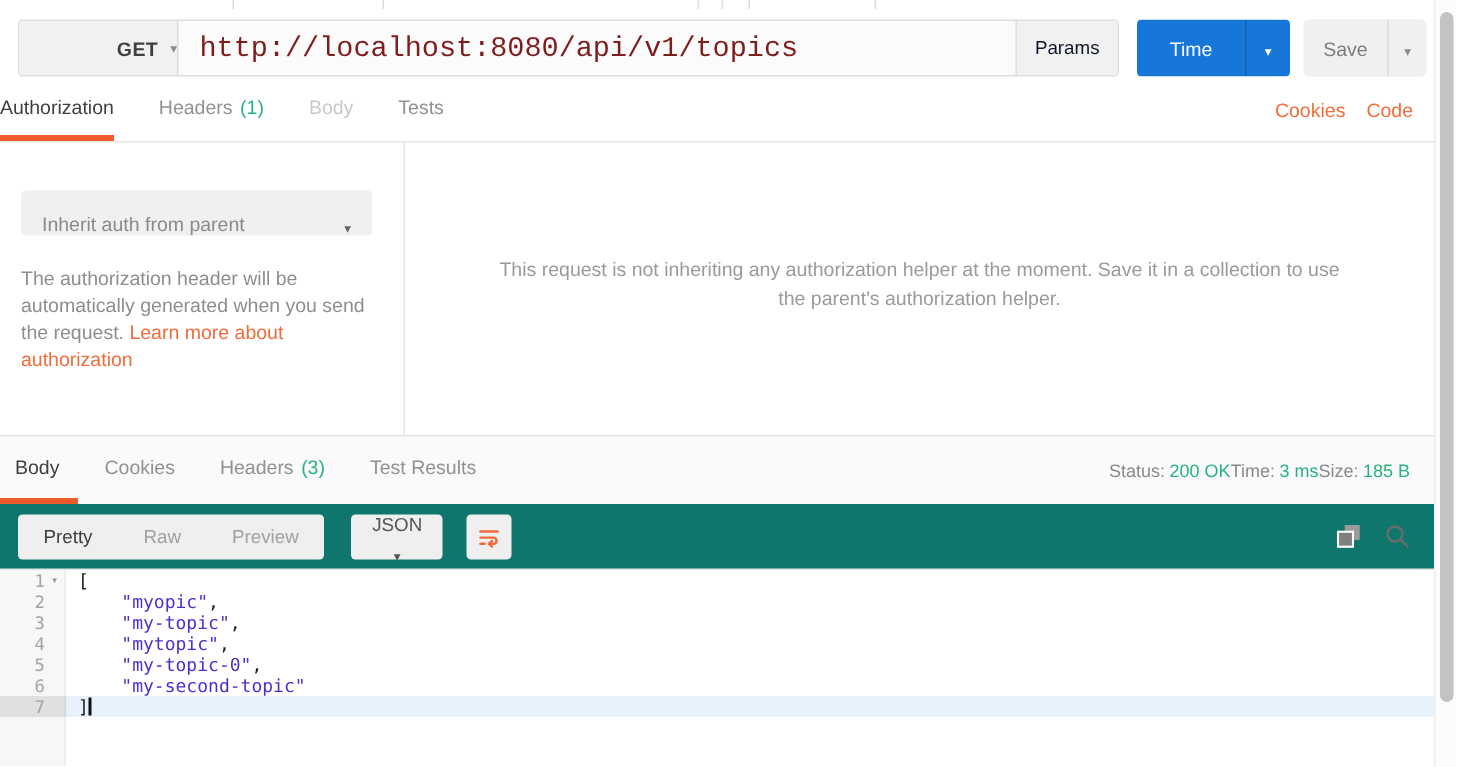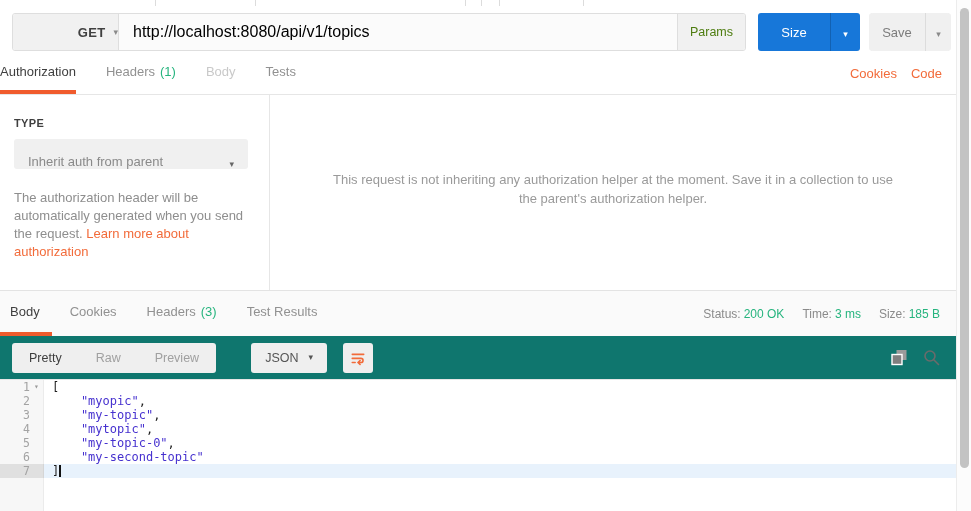--- a/index.html
+++ b/index.html
@@ -11,22 +11,22 @@
   
   .top-strip { position:relative; height:12px; background:#fff; flex:none; }
   .top-strip .vline { position:absolute; top:0; width:1px; height:6px; background:#dcdcdc; }
 
   
   .request-bar { height:40px; flex:none; display:flex; align-items:center; padding:0 5px 0 12px; }
   .url-group { display:flex; align-items:stretch; height:38px; flex:1; border:1px solid #dedede; border-radius:3px; overflow:hidden; background:#fbfbfb; }
   .method-select { width:106px; background:#f1f1f1; border-right:1px solid #dedede; display:flex; align-items:center; justify-content:flex-end; gap:8px; cursor:pointer; }
   .method-select .method { font-size:13px; font-weight:700; color:#404040; letter-spacing:.3px; }
   .caret { font-size:9px; color:#8a8a8a; line-height:1; }
-  .url-input { flex:1; border:none; outline:none; background:transparent; padding:0 14px; font-size:16px; color:#000000; font-family:Liberation Sans, sans-serif; }
-  .params-btn { width:68px; background:#f1f1f1; border:none; border-left:1px solid #dedede; font-size:12.5px; color:#4d7c0f; cursor:pointer; font-family:inherit; }
+  .url-input { flex:1; border:none; outline:none; background:transparent; padding:0 14px; font-size:19px; color:#7f1d1d; font-family:Liberation Mono, monospace; }
+  .params-btn { width:68px; background:#f1f1f1; border:none; border-left:1px solid #dedede; font-size:12.5px; color:#0f172a; cursor:pointer; font-family:inherit; }
   .send-group { display:flex; height:38px; margin-left:12px; border-radius:3px; overflow:hidden; flex:none; }
   .send-main { width:72px; border:none; background:#1777d9; color:#fff; font-size:13px; cursor:pointer; font-family:inherit; }
   .send-caret { width:30px; border:none; border-left:1px solid rgba(0,0,0,0.18); background:#1777d9; color:#fff; cursor:pointer; }
   .send-caret .caret { color:#fff; }
   .save-group { display:flex; height:38px; margin-left:9px; border-radius:4px; overflow:hidden; background:#f0f0f0; flex:none; }
   .save-main { width:56px; border:none; background:#f0f0f0; color:#7d7d7d; font-size:13px; cursor:pointer; font-family:inherit; }
   .save-caret { width:26px; border:none; border-left:1px solid #dcdcdc; background:#f0f0f0; cursor:pointer; }
 
   
   .req-tabs { height:43px; flex:none; display:flex; align-items:stretch; border-bottom:1px solid #e6e6e6; }
@@ -47,29 +47,29 @@
   .type-select .val { flex:1; font-size:13px; color:#8a8a8a; }
   .auth-desc { margin-top:20px; font-size:13px; line-height:18px; color:#8e8e8e; width:238px; }
   .auth-desc .olink { font-size:13px; }
   .auth-right { flex:1; display:flex; align-items:flex-start; justify-content:center; }
   .helper-msg { margin-top:75px; max-width:580px; text-align:center; font-size:13px; line-height:19px; color:#9a9a9a; }
 
   
   .resp-header { height:46px; flex:none; background:#fafafa; border-top:1px solid #e3e3e3; display:flex; align-items:stretch; }
   .resp-header .tab { font-size:13px; }
   .resp-header .tab.first { padding-left:10px; padding-right:12px; margin-right:18px; }
-  .resp-status { display:flex; align-items:center; gap:18px; padding-right:16px; }
+  .resp-status { display:flex; align-items:center; padding-right:16px; }
   .stat { font-size:12px; color:#8a8a8a; }
   .stat .sval { color:#26b47e; margin-left:3px; }
 
   .resp-toolbar { height:44px; flex:none; display:flex; align-items:center; padding:0 12px; border-bottom:1px solid #e6e6e6; background:#0f766e; }
   .seg-group { display:flex; height:30px; background:#efefef; border-radius:3px; align-items:center; }
   .seg { padding:0 17px; font-size:12.5px; color:#a0a0a0; line-height:30px; cursor:pointer; }
   .seg.active { color:#3d3d3d; }
-  .json-select { margin-left:35px; height:30px; background:#efefef; border-radius:3px; display:flex; align-items:center; gap:10px; padding:0 14px; cursor:pointer; }
+  .json-select { margin-left:18px; height:30px; background:#efefef; border-radius:3px; display:flex; align-items:center; gap:10px; padding:0 14px; cursor:pointer;flex-direction:column; }
   .json-select .val { font-size:12.5px; color:#555; }
   .wrap-btn { margin-left:16px; width:30px; height:30px; background:#efefef; border-radius:3px; display:flex; align-items:center; justify-content:center; cursor:pointer; }
   .resp-toolbar .spacer { flex:1; }
   .icon-btn { width:26px; height:26px; display:flex; align-items:center; justify-content:center; cursor:pointer; margin-left:6px; }
 
   
   .editor { flex:1; display:flex; flex-direction:column; background:#fff; font-family:"DejaVu Sans Mono", monospace; font-size:12px; overflow:hidden; }
   .line { display:flex; height:14px; line-height:14px; flex:none; }
   .gut { width:44px; flex:none; background:#f7f7f7; border-right:1px solid #ebebeb; display:flex; }
   .gut .num { flex:1; text-align:right; color:#a3a3a3; font-size:11.5px; }
@@ -107,21 +107,21 @@
     <div class="request-bar">
       <div class="url-group">
         <div class="method-select">
           <span class="method">GET</span>
           <span class="caret">▾</span>
         </div>
         <input class="url-input" type="text" value="http://localhost:8080/api/v1/topics" style="">
         <button class="params-btn">Params</button>
       </div>
       <div class="send-group">
-        <button class="send-main">Size</button>
+        <button class="send-main">Time</button>
         <button class="send-caret"><span class="caret">▾</span></button>
       </div>
       <div class="save-group">
         <button class="save-main">Save</button>
         <button class="save-caret"><span class="caret">▾</span></button>
       </div>
     </div>
 
     <div class="req-tabs">
       <div class="tab first active">
@@ -139,21 +139,20 @@
       </div>
       <div class="spacer"></div>
       <div class="top-links">
         <span class="olink">Cookies</span>
         <span class="olink">Code</span>
       </div>
     </div>
 
     <div class="auth-section">
       <div class="auth-left">
-        <div class="type-label">TYPE</div>
         <div class="type-select">
           <span class="val">Inherit auth from parent</span>
           <span class="caret" style="color:#666">▾</span>
         </div>
         <div class="auth-desc"><span>The authorization header will be automatically generated when you send the request. </span><span class="olink">Learn more about authorization</span></div>
       </div>
       <div class="auth-right">
         <div class="helper-msg">This request is not inheriting any authorization helper at the moment. Save it in a collection to use the parent's authorization helper.</div>
       </div>
     </div>

